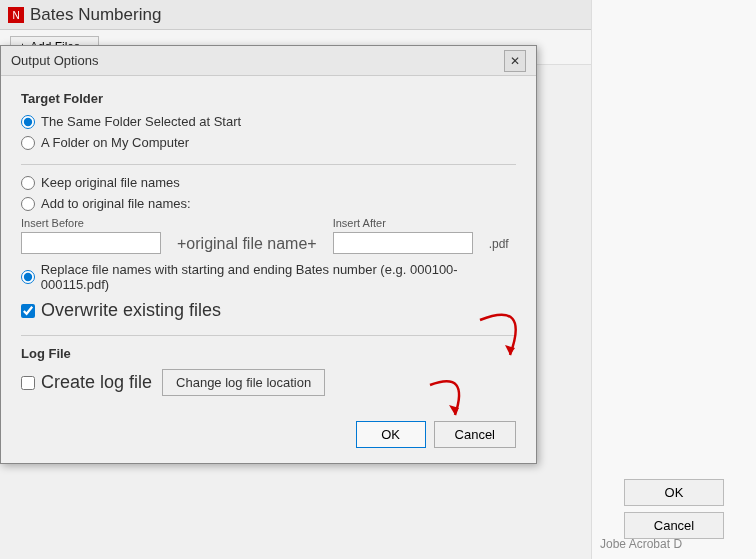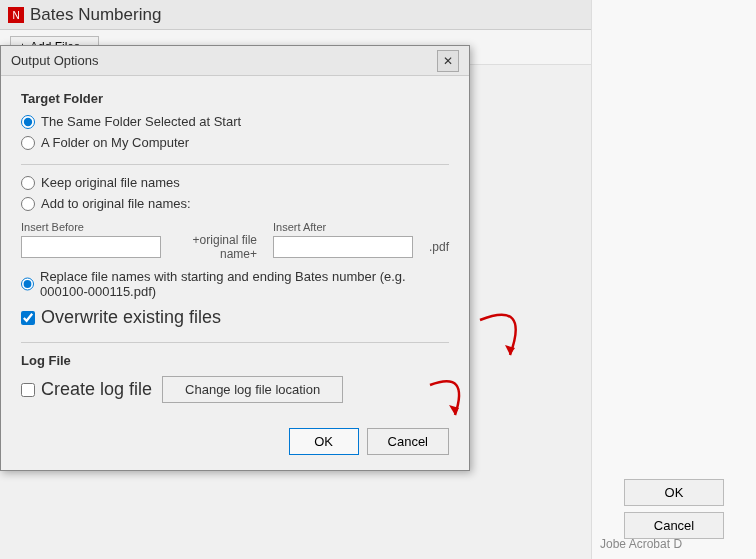--- a/index.html
+++ b/index.html
@@ -117,21 +117,21 @@
       font-size: 13px;
       text-align: center;
       cursor: pointer;
     }
 
     
     .dialog {
       position: absolute;
       top: 45px;
       left: 0;
-      width: 470px;
+      width: 537px;
       background: #f0f0f0;
       border: 1px solid #888;
       box-shadow: 2px 2px 8px rgba(0,0,0,0.3);
     }
 
     .dialog-titlebar {
       background: #e8e8e8;
       height: 30px;
       display: flex;
       align-items: center;
@@ -228,21 +228,21 @@
     .insert-input {
       width: 140px;
       height: 22px;
       border: 1px solid #aaa;
       background: white;
       padding: 0 4px;
       font-size: 12px;
     }
 
     .insert-middle-text {
-      font-size: 12px;
+      font-size: 16px;
       color: #555;
       margin-top: 16px;
       text-align: right;
     }
 
     .insert-suffix {
       font-size: 12px;
       color: #555;
       margin-top: 16px;
     }
@@ -272,21 +272,21 @@
     }
 
     .log-row {
       display: flex;
       align-items: center;
       gap: 10px;
       margin-top: 8px;
     }
 
     .log-btn {
-      padding: 5px 22px;
+      padding: 5px 13px;
       background: #f0f0f0;
       border: 1px solid #aaa;
       font-size: 13px;
       cursor: pointer;
       color: #333;
     }
 
     
     .dialog-footer {
       display: flex;

